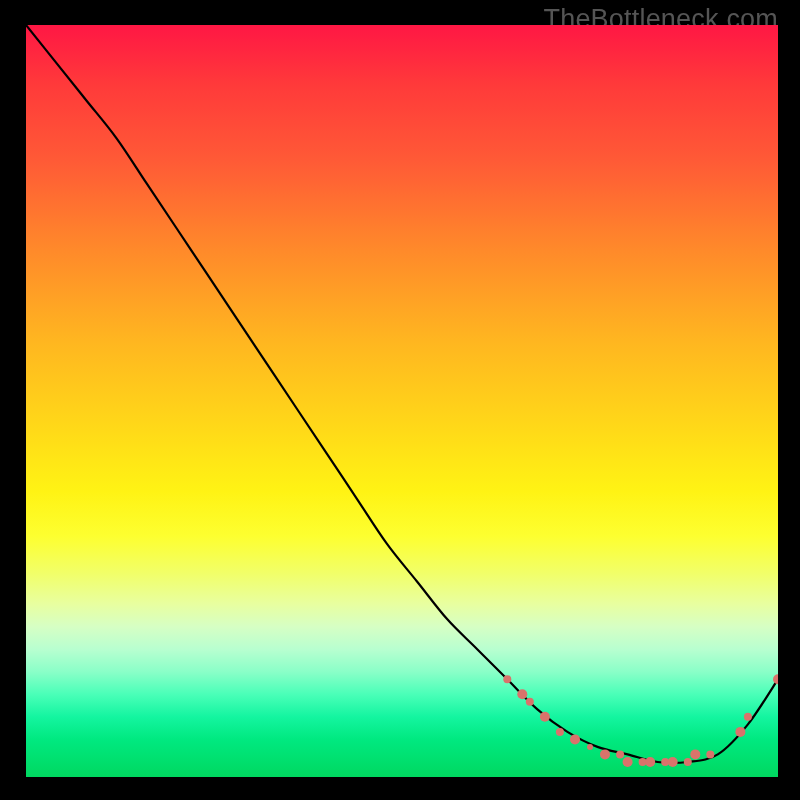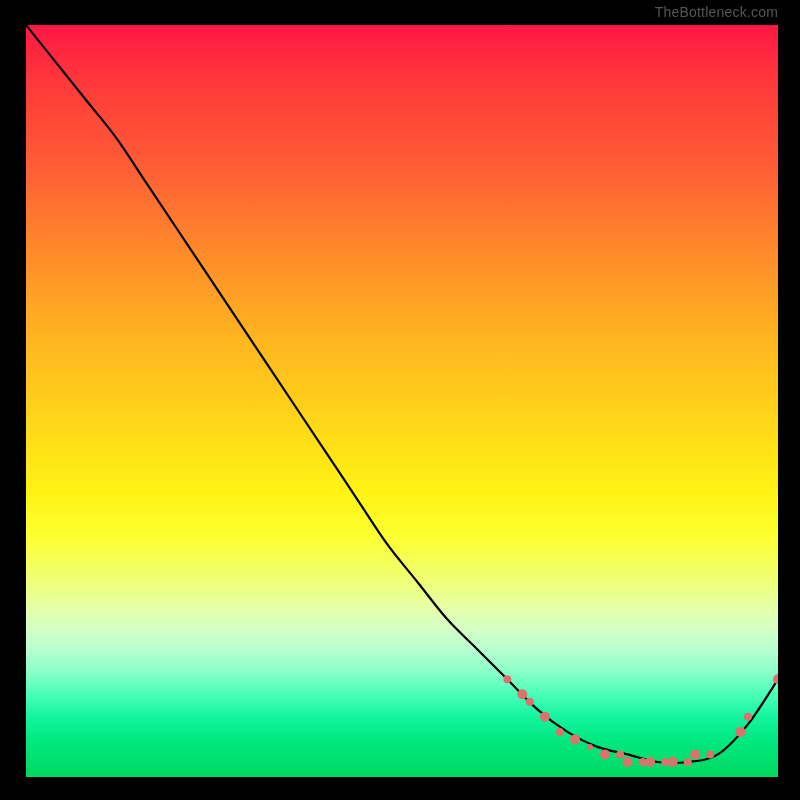--- a/index.html
+++ b/index.html
@@ -41,21 +41,21 @@
       #14f5a0 92%,
       #00e980 95%,
       #00d860 100%
     );
   }
   .attribution {
     position: absolute;
     top: 4px;
     right: 22px;
     color: #555;
-    font-size: 14px;
+    font-size: 27px;
     font-weight: 400;
     letter-spacing: 0.2px;
   }
   svg.curve-layer {
     position: absolute;
     left: 0;
     top: 0;
     width: 752px;
     height: 752px;
   }

